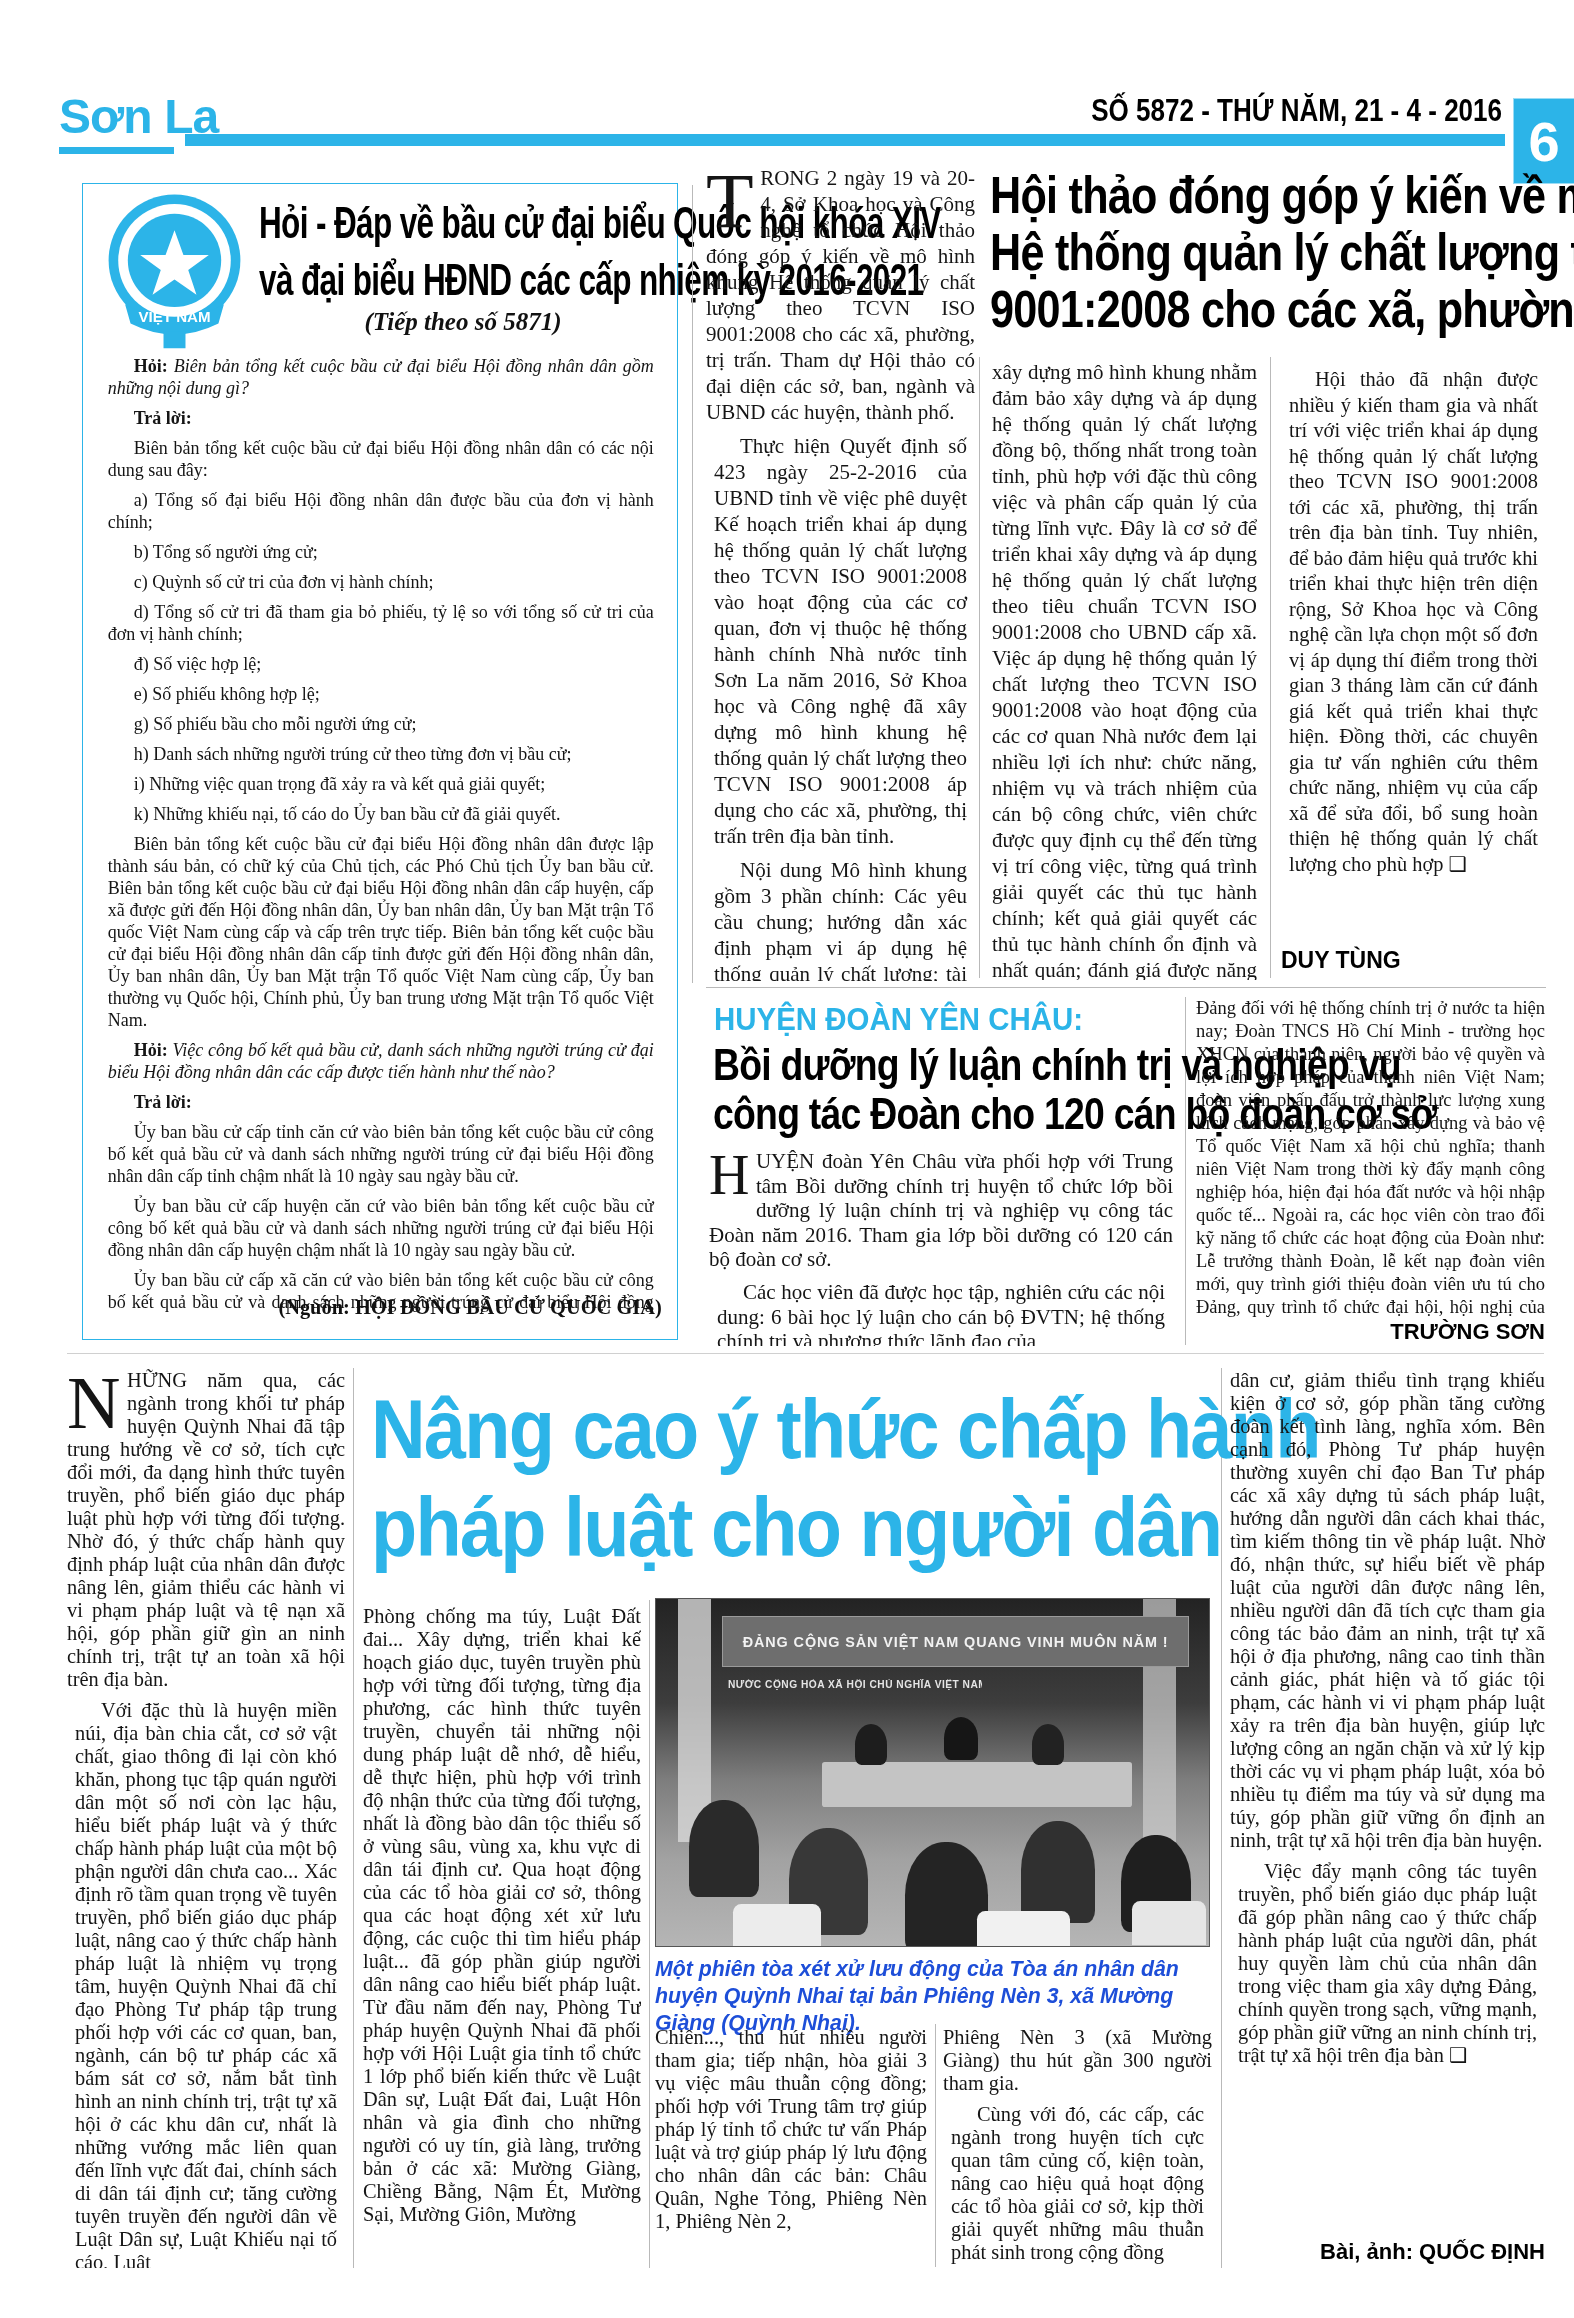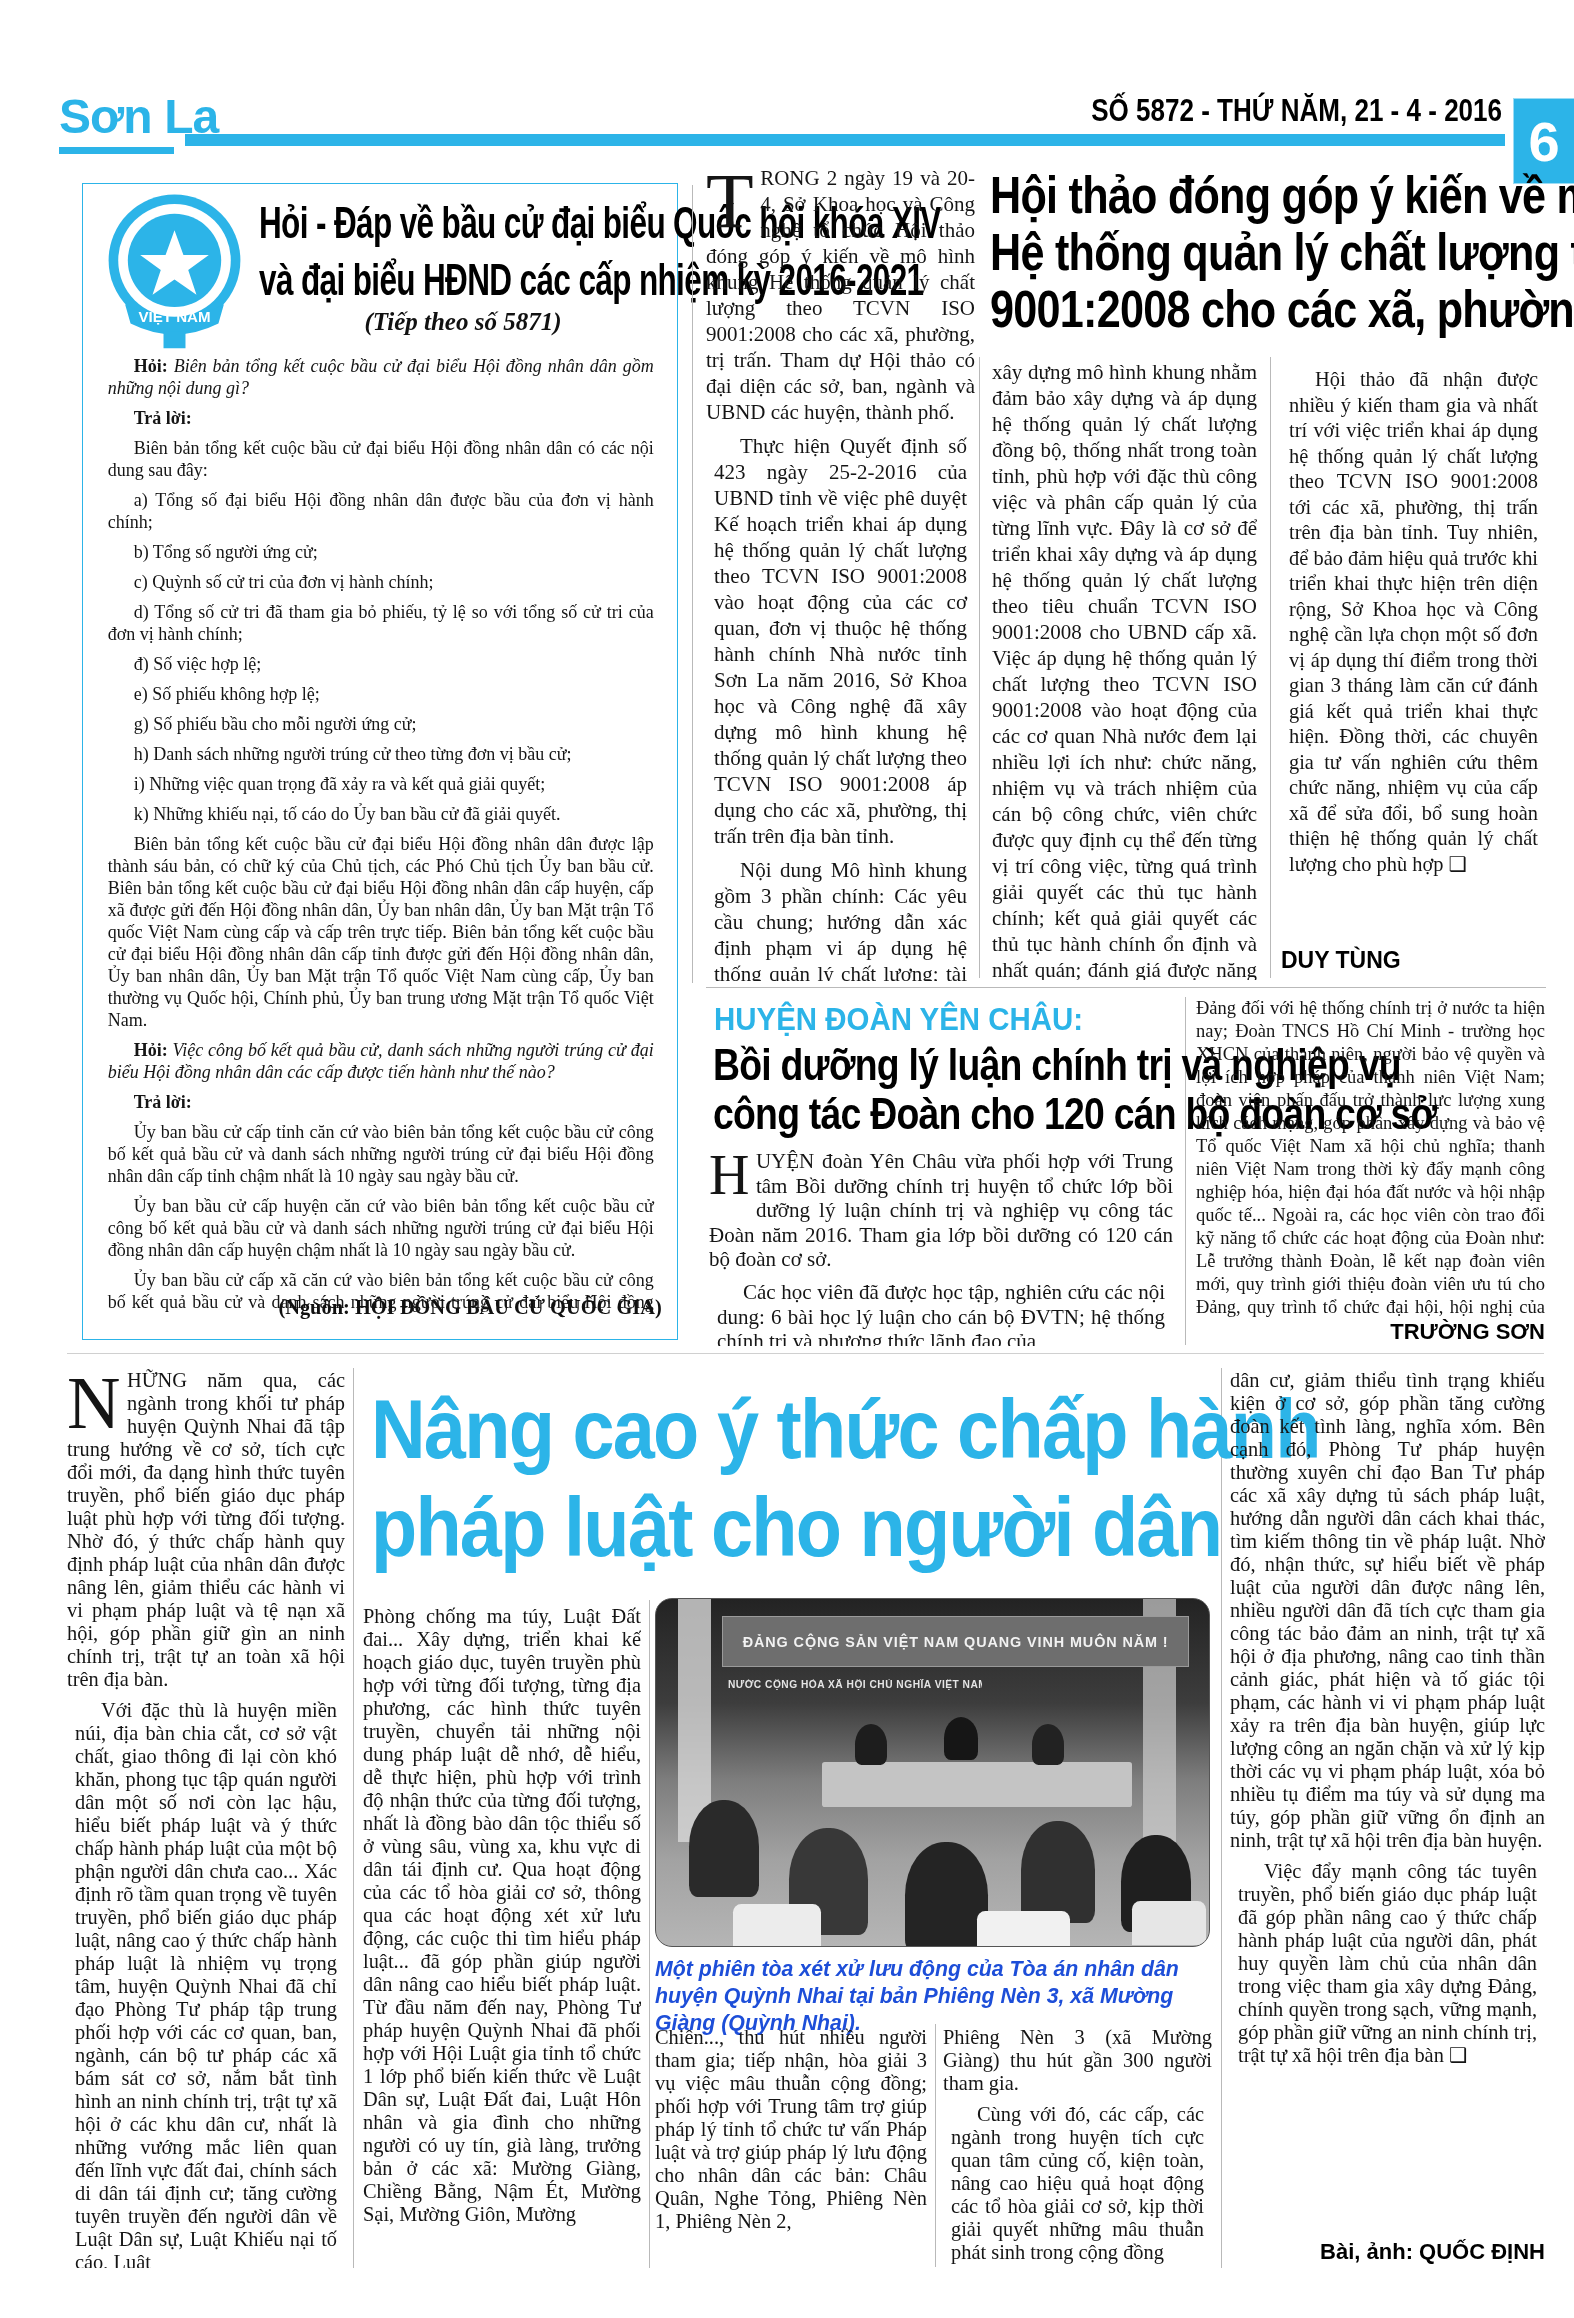--- a/index.html
+++ b/index.html
@@ -15,21 +15,21 @@
   .vrule{position:absolute;width:0.9px;background:#b9b9b9;}
   .hrule{position:absolute;height:0.9px;background:#b9b9b9;}
   .squeeze{transform-origin:0 0;}
   .hl{font-family:"Liberation Sans",sans-serif;font-weight:bold;color:#000;}
   .byline{font-family:"Liberation Sans",sans-serif;font-weight:bold;color:#000;}
   .dropcap{float:left;font-weight:normal;line-height:0.82;padding:3.7px 6.5px 0 0;}
   .clip{overflow:hidden;}
   .qlabel{font-weight:bold;}
   .qtext{font-style:italic;}
   
-  .photo{background:linear-gradient(#232323 0%,#3d3d3d 30%,#7d7d7d 52%,#a2a2a2 75%,#b5b5b5 100%);border-radius:17px;}
+  .photo{background:linear-gradient(#232323 0%,#3d3d3d 30%,#7d7d7d 52%,#a2a2a2 75%,#b5b5b5 100%);}
   .ph-el{position:absolute;}
 </style>
 </head>
 <body>
 
 <div id="canvas">
 
   <div class="abs sans accent" style="left:59px;top:89px;font-size:48px;font-weight:bold;letter-spacing:-0.9px;">Sơn La</div>
   <div class="abs accentbg" style="left:59px;top:147px;width:115px;height:7.4px;"></div>
   <div class="abs accentbg" style="left:185px;top:134px;width:1320px;height:12px;"></div>

